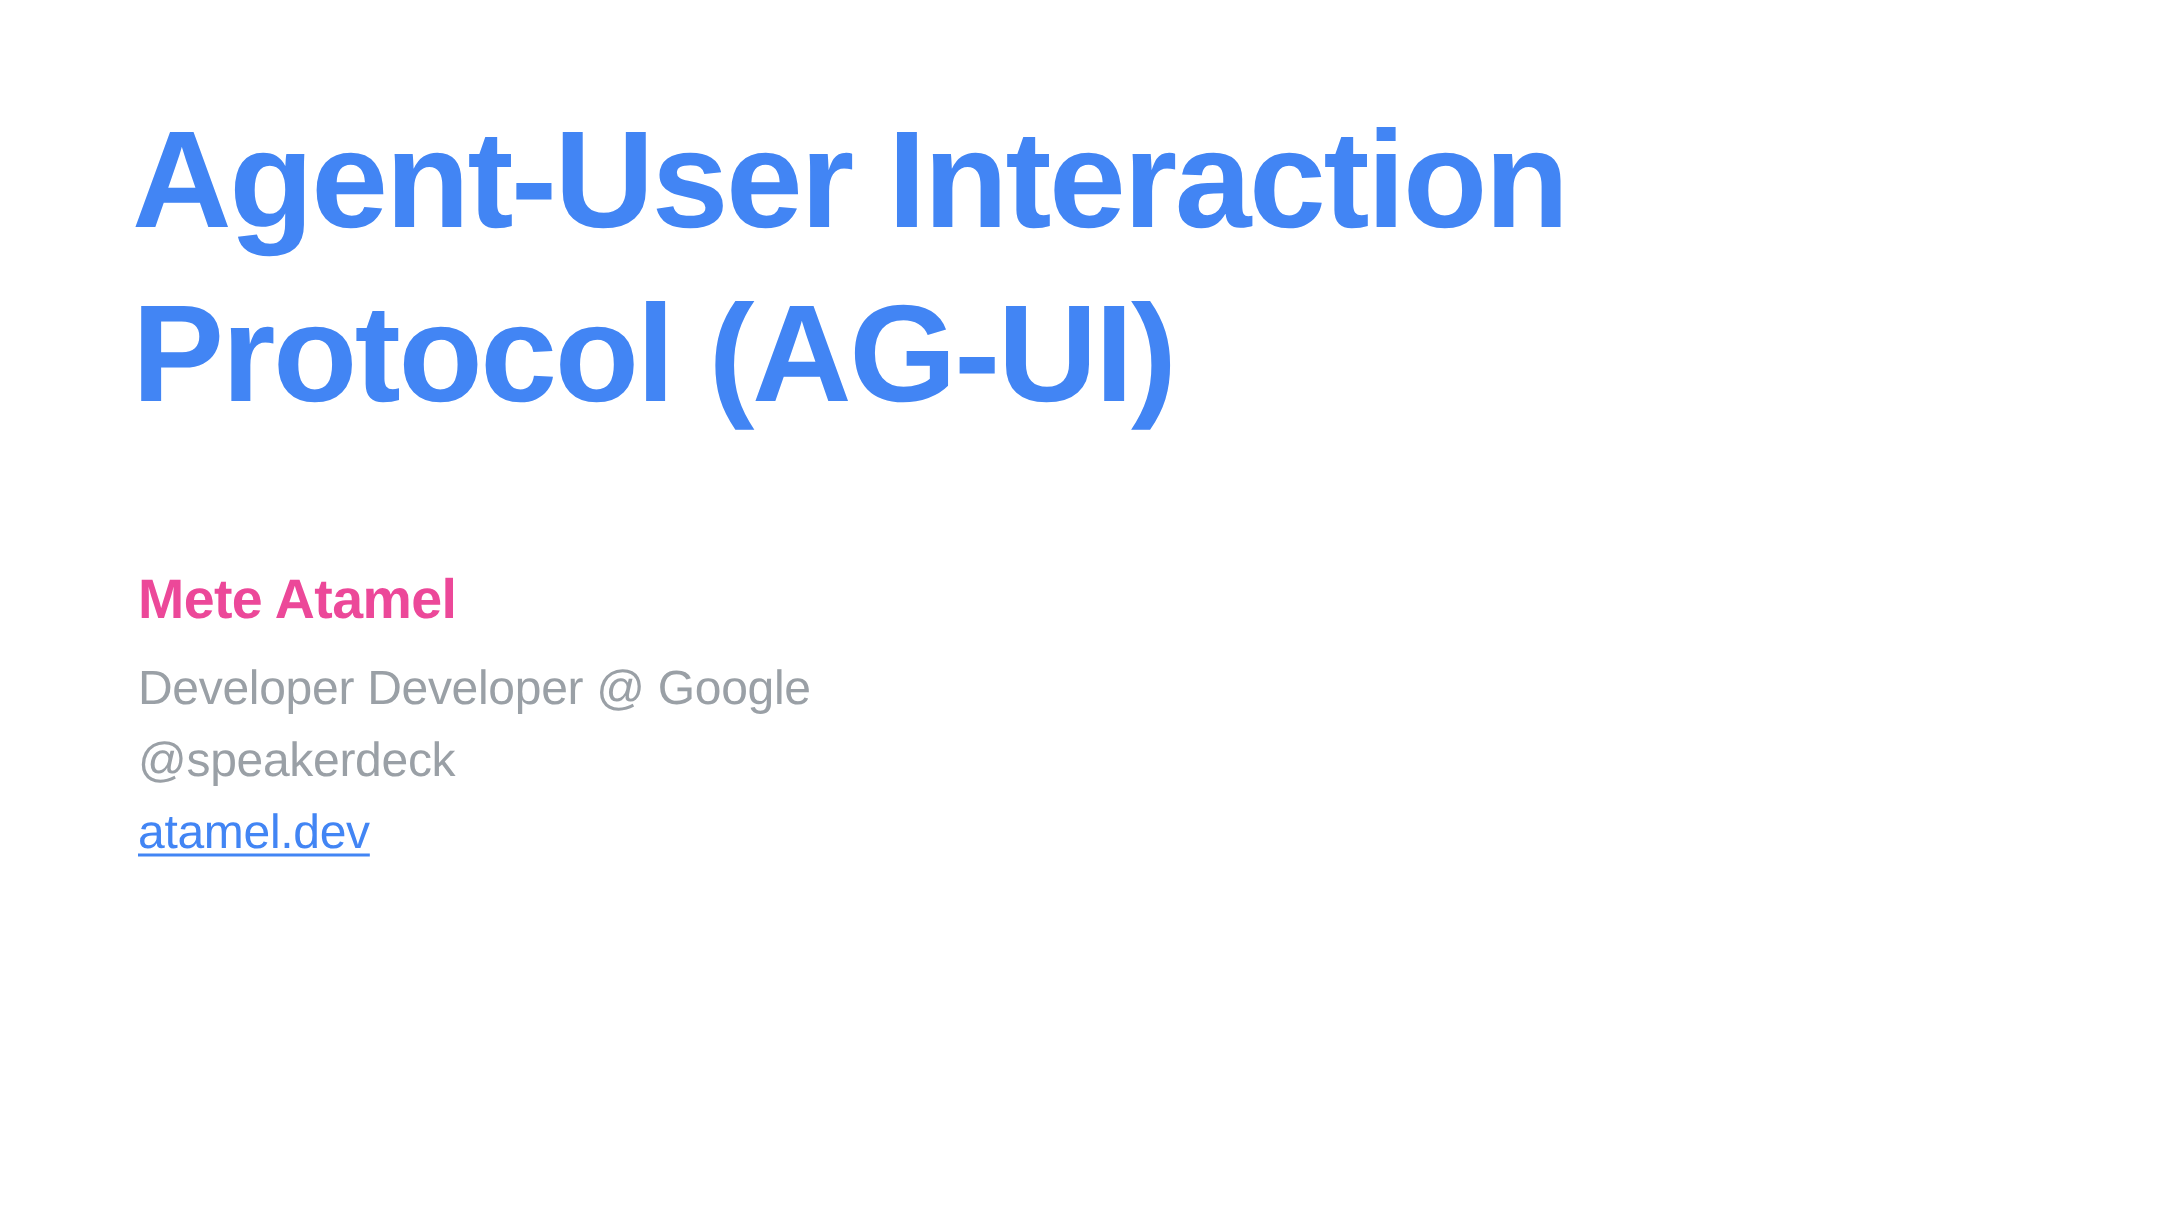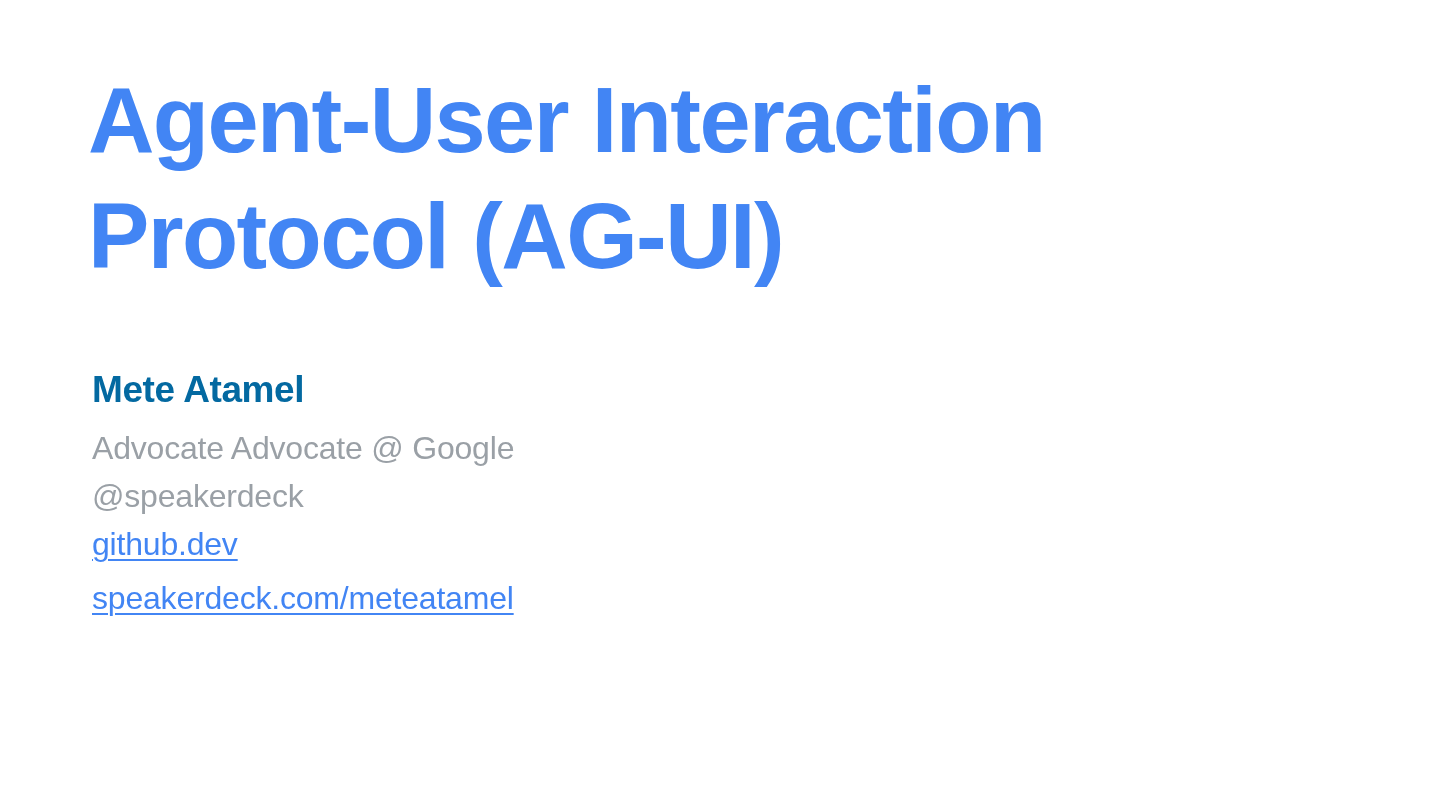--- a/index.html
+++ b/index.html
@@ -41,27 +41,27 @@
   }
 
   
   .presenter-block {
     position: absolute;
     left: 92px;
     top: 368px;
     width: 1320px;
   }
   .presenter-name {
-    margin: 0 0 12px 0;
+    margin: 10px 0 12px 0;
     font-family: "Liberation Sans", sans-serif;
     font-size: 37px;
     font-weight: 700;
     line-height: 44px;
     letter-spacing: -0.4px;
-    color: #0369a1;
+    color: #ec4899;
   }
   .presenter-line {
     margin: 0;
     font-size: 32px;
     font-weight: 400;
     line-height: 48px;
     letter-spacing: -0.2px;
     color: #9aa0a6;
     white-space: nowrap;
   }
@@ -100,28 +100,25 @@
 <div class="slide">
 
   <div class="title-block">
     <h1 class="slide-title">Agent-User Interaction Protocol (AG-UI)</h1>
   </div>
 
   <div class="presenter-block">
 
     <div class="presenter-name">Mete Atamel</div>
 
-    <div class="presenter-line">Advocate Advocate @ Google</div>
+    <div class="presenter-line">Developer Developer @ Google</div>
 
     <div class="presenter-line">@speakerdeck</div>
 
     <ul class="links-list">
       <li class="link-item">
-        <a class="slide-link">github.dev</a>
-      </li>
-      <li class="link-item">
-        <a class="slide-link">speakerdeck.com/meteatamel</a>
+        <a class="slide-link">atamel.dev</a>
       </li>
     </ul>
 
   </div>
 
 </div>
 
 </body></html>

